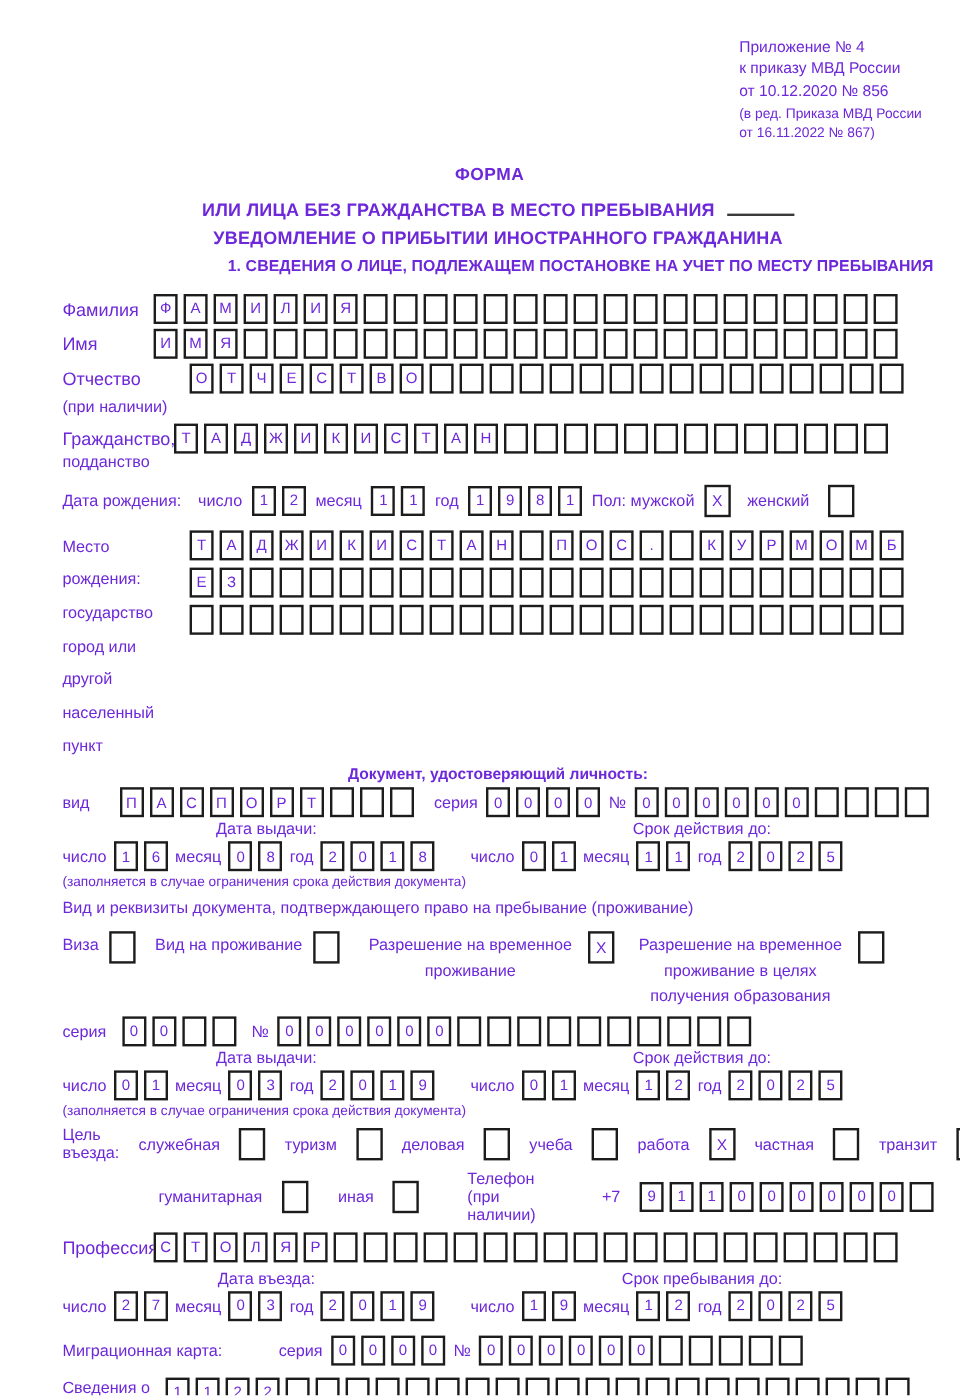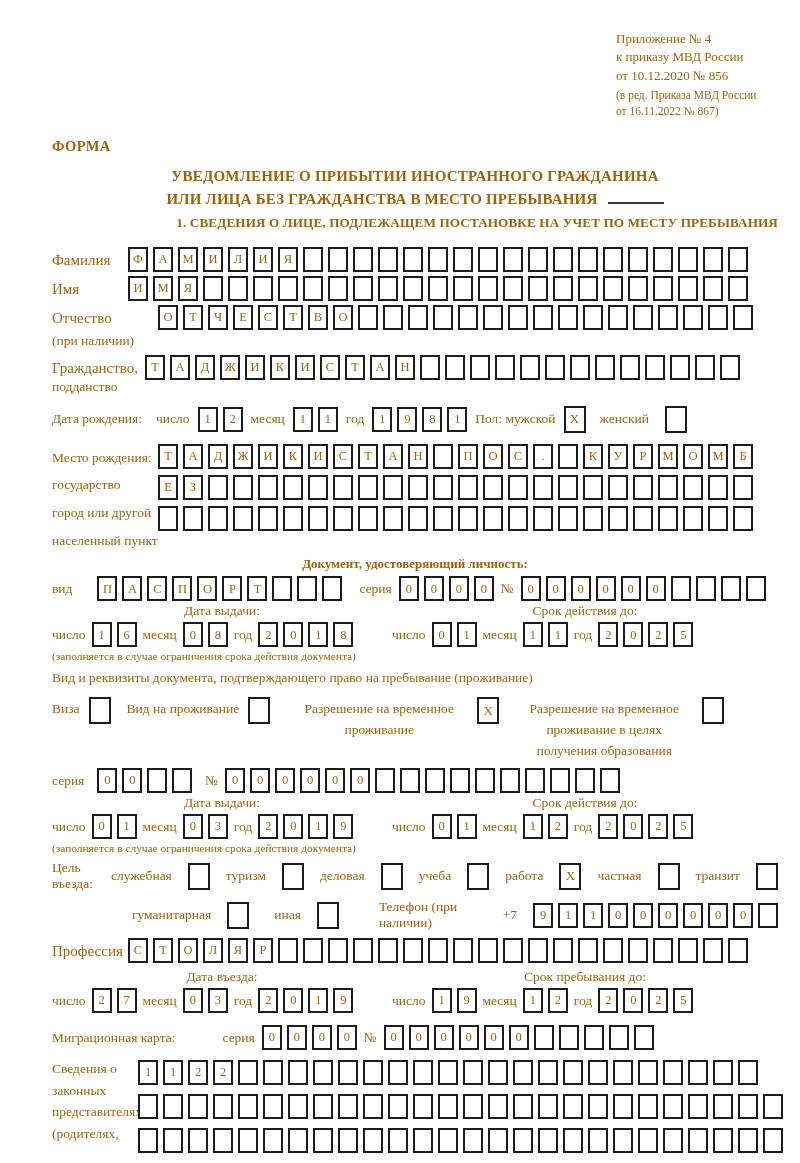--- a/index.html
+++ b/index.html
@@ -1,24 +1,24 @@
 <!DOCTYPE html>
 <html><head>
 <meta charset="utf-8">
 <style>
   html,body{margin:0;padding:0;background:#fff;}
   .page{
     width:800px;height:1163px;box-sizing:border-box;position:relative;
-    font-family:Liberation Serif, serif;color:#a16207;
+    font-family:Liberation Sans, sans-serif;color:#6d28d9;
     padding:30px 22px 0 52px;overflow:hidden;background:#fff;
   }
   
   .annex{margin-left:564px;font-size:13px;line-height:1.42;}
   .annex-sub{font-size:11.5px;line-height:1.38;margin-top:3px;}
-  .forma{font-weight:bold;font-size:14.5px;text-align:left;padding-right:14px;margin-top:18px;letter-spacing:.4px;}
+  .forma{font-weight:bold;font-size:14.5px;text-align:center;padding-right:14px;margin-top:18px;letter-spacing:.4px;}
   
   .title{text-align:center;font-weight:bold;font-size:15px;line-height:1.55;margin-top:10px;letter-spacing:.2px;}
   .title-underline{display:inline-block;width:56px;height:13px;border-bottom:2px solid #3a3a3a;margin-left:10px;}
   .sec-heading{font-weight:bold;font-size:13.2px;text-align:right;margin-top:3px;margin-bottom:16px;letter-spacing:.1px;}
   
   .row{display:flex;align-items:flex-start;margin-bottom:4px;}
   .flabel{font-size:15px;line-height:1.3;flex-shrink:0;padding-top:4px;}
   .w76{width:76px;} .w93{width:93px;} .w106{width:106px;}
   .sublabel{font-size:13.5px;line-height:1.3;margin:-2px 0 6px 0;}
   
@@ -59,22 +59,22 @@
     <div>от 10.12.2020 № 856</div>
     <div class="annex-sub">
       <div>(в ред. Приказа МВД России</div>
       <div>от 16.11.2022 № 867)</div>
     </div>
   </div>
 
   <div class="forma">ФОРМА</div>
 
   <div class="title">
+    <div><span>ИЛИ ЛИЦА БЕЗ ГРАЖДАНСТВА В МЕСТО ПРЕБЫВАНИЯ</span><span class="title-underline"></span></div>
     <div>УВЕДОМЛЕНИЕ О ПРИБЫТИИ ИНОСТРАННОГО ГРАЖДАНИНА</div>
-    <div><span>ИЛИ ЛИЦА БЕЗ ГРАЖДАНСТВА В МЕСТО ПРЕБЫВАНИЯ</span><span class="title-underline"></span></div>
   </div>
 
   <div class="sec-heading">1. СВЕДЕНИЯ О ЛИЦЕ, ПОДЛЕЖАЩЕМ ПОСТАНОВКЕ НА УЧЕТ ПО МЕСТУ ПРЕБЫВАНИЯ</div>
 
   <div class="row">
     <span class="flabel w76">Фамилия</span>
     <span class="cells">
         <span class="cell">Ф</span>
         <span class="cell">А</span>
         <span class="cell">М</span>

